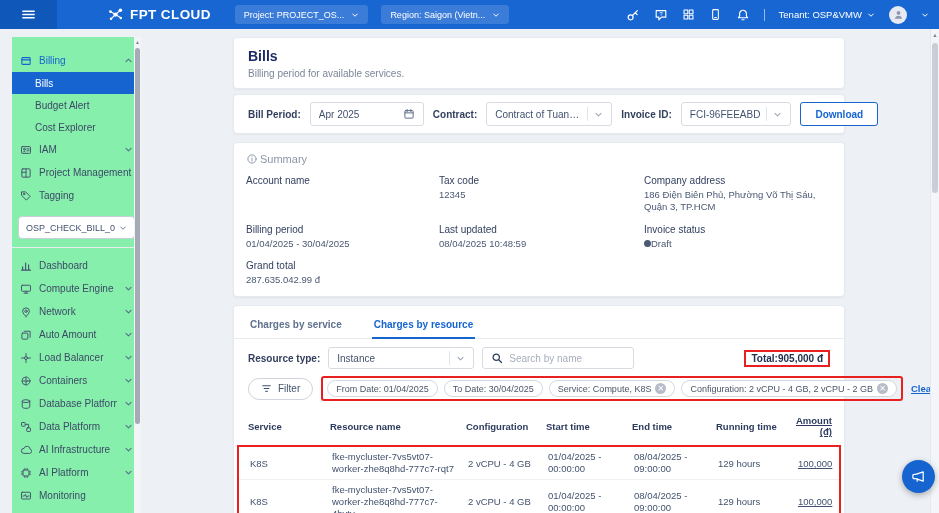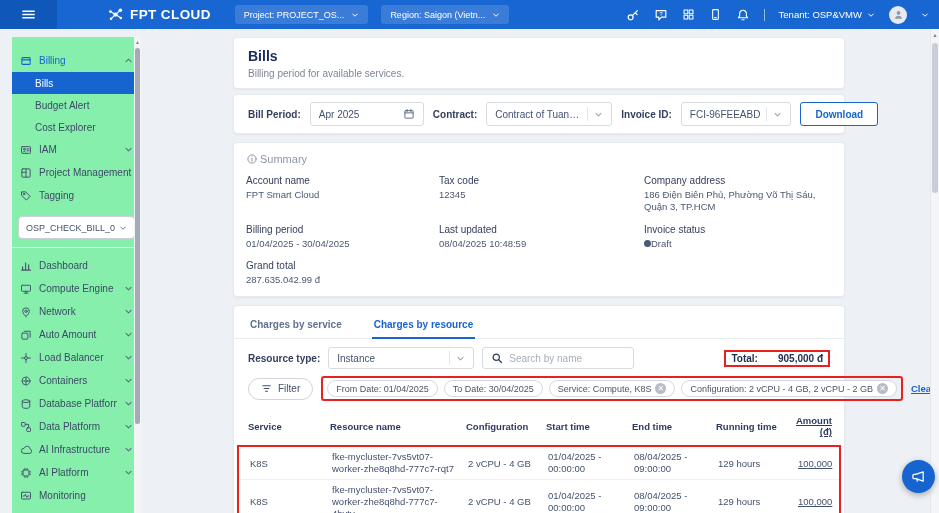--- a/index.html
+++ b/index.html
@@ -71,21 +71,21 @@
   .card-table { padding:6px 14px 8px; }
   .tabs { display:flex; gap:28px; margin:0 -14px; padding:0 14px; border-bottom:1px solid #e8ebf0; }
   .tab { padding:7px 2px; font-size:10px; font-weight:bold; color:#5f718c; cursor:pointer; }
   .tab.active { color:#1564d0; border-bottom:2.5px solid #1564d0; margin-bottom:-1px; }
 
   .controls { display:flex; align-items:center; gap:8px; margin-top:8px; }
   .rt-select { width:146px; height:22px; }
   .searchbox { width:152px; height:22px; }
   .search-input { border:none; outline:none; flex:1; font-size:10px; color:#42526e; font-family:inherit; min-width:0; }
   .search-input::placeholder { color:#a7aebc; }
-  .total-box { margin-left:auto; border:2px solid #e8201f; padding:1px 5px; display:flex; align-items:center; gap:20px; font-size:10px; color:#22304f; }
+  .total-box { margin-left:auto; border:2px solid #e8201f; padding:1px 5px; display:flex; align-items:center; gap:0; font-size:10px; color:#22304f; }
   .total-label { font-weight:bold; }
   .total-value { font-weight:bold; }
 
   .filterrow { display:flex; align-items:center; gap:8px; margin-top:7px; }
   .filter-btn { height:22px; border:1px solid #cfd4dd; border-radius:11px; background:#fff; display:flex; align-items:center; gap:6px; padding:0 12px; font-size:10px; color:#42526e; font-family:inherit; cursor:pointer; }
   .chips-box { border:2px solid #e8201f; border-radius:3px; display:flex; align-items:center; gap:6px; padding:2px 4px; }
   .chip { height:17px; border:1px solid #d2d7df; border-radius:9px; display:flex; align-items:center; gap:4px; padding:0 8px; font-size:9px; color:#4a5568; background:#fff; white-space:nowrap; }
   .chip-close { width:11px; height:11px; border-radius:50%; background:#b6bdc9; color:#fff; display:flex; align-items:center; justify-content:center; font-size:8px; line-height:1; cursor:pointer; }
   .clear-link { color:#1564d0; font-weight:bold; font-size:9.5px; text-decoration:underline; cursor:pointer; white-space:nowrap; }
 
@@ -427,21 +427,20 @@
       <div class="sum-head">
         <svg class="ic" width="12" height="12" viewBox="0 0 16 16" stroke="#8d96a8" stroke-width="1.3">
             <circle cx="8" cy="8" r="5.5"></circle>
             <path d="M8 7.3v3.4M8 5.2v.1"></path>
           </svg>
         <span>Summary</span>
       </div>
       <div class="sum-grid">
         <div>
           <div class="sum-label">Account name</div>
-          <div class="sum-val">FPT Smart Cloud</div>
         </div>
         <div>
           <div class="sum-label">Tax code</div>
           <div class="sum-val">12345</div>
         </div>
         <div>
           <div class="sum-label">Company address</div>
           <div class="sum-val">186 Điện Biên Phủ, Phường Võ Thị Sáu, Quận 3, TP.HCM</div>
         </div>
         <div>

